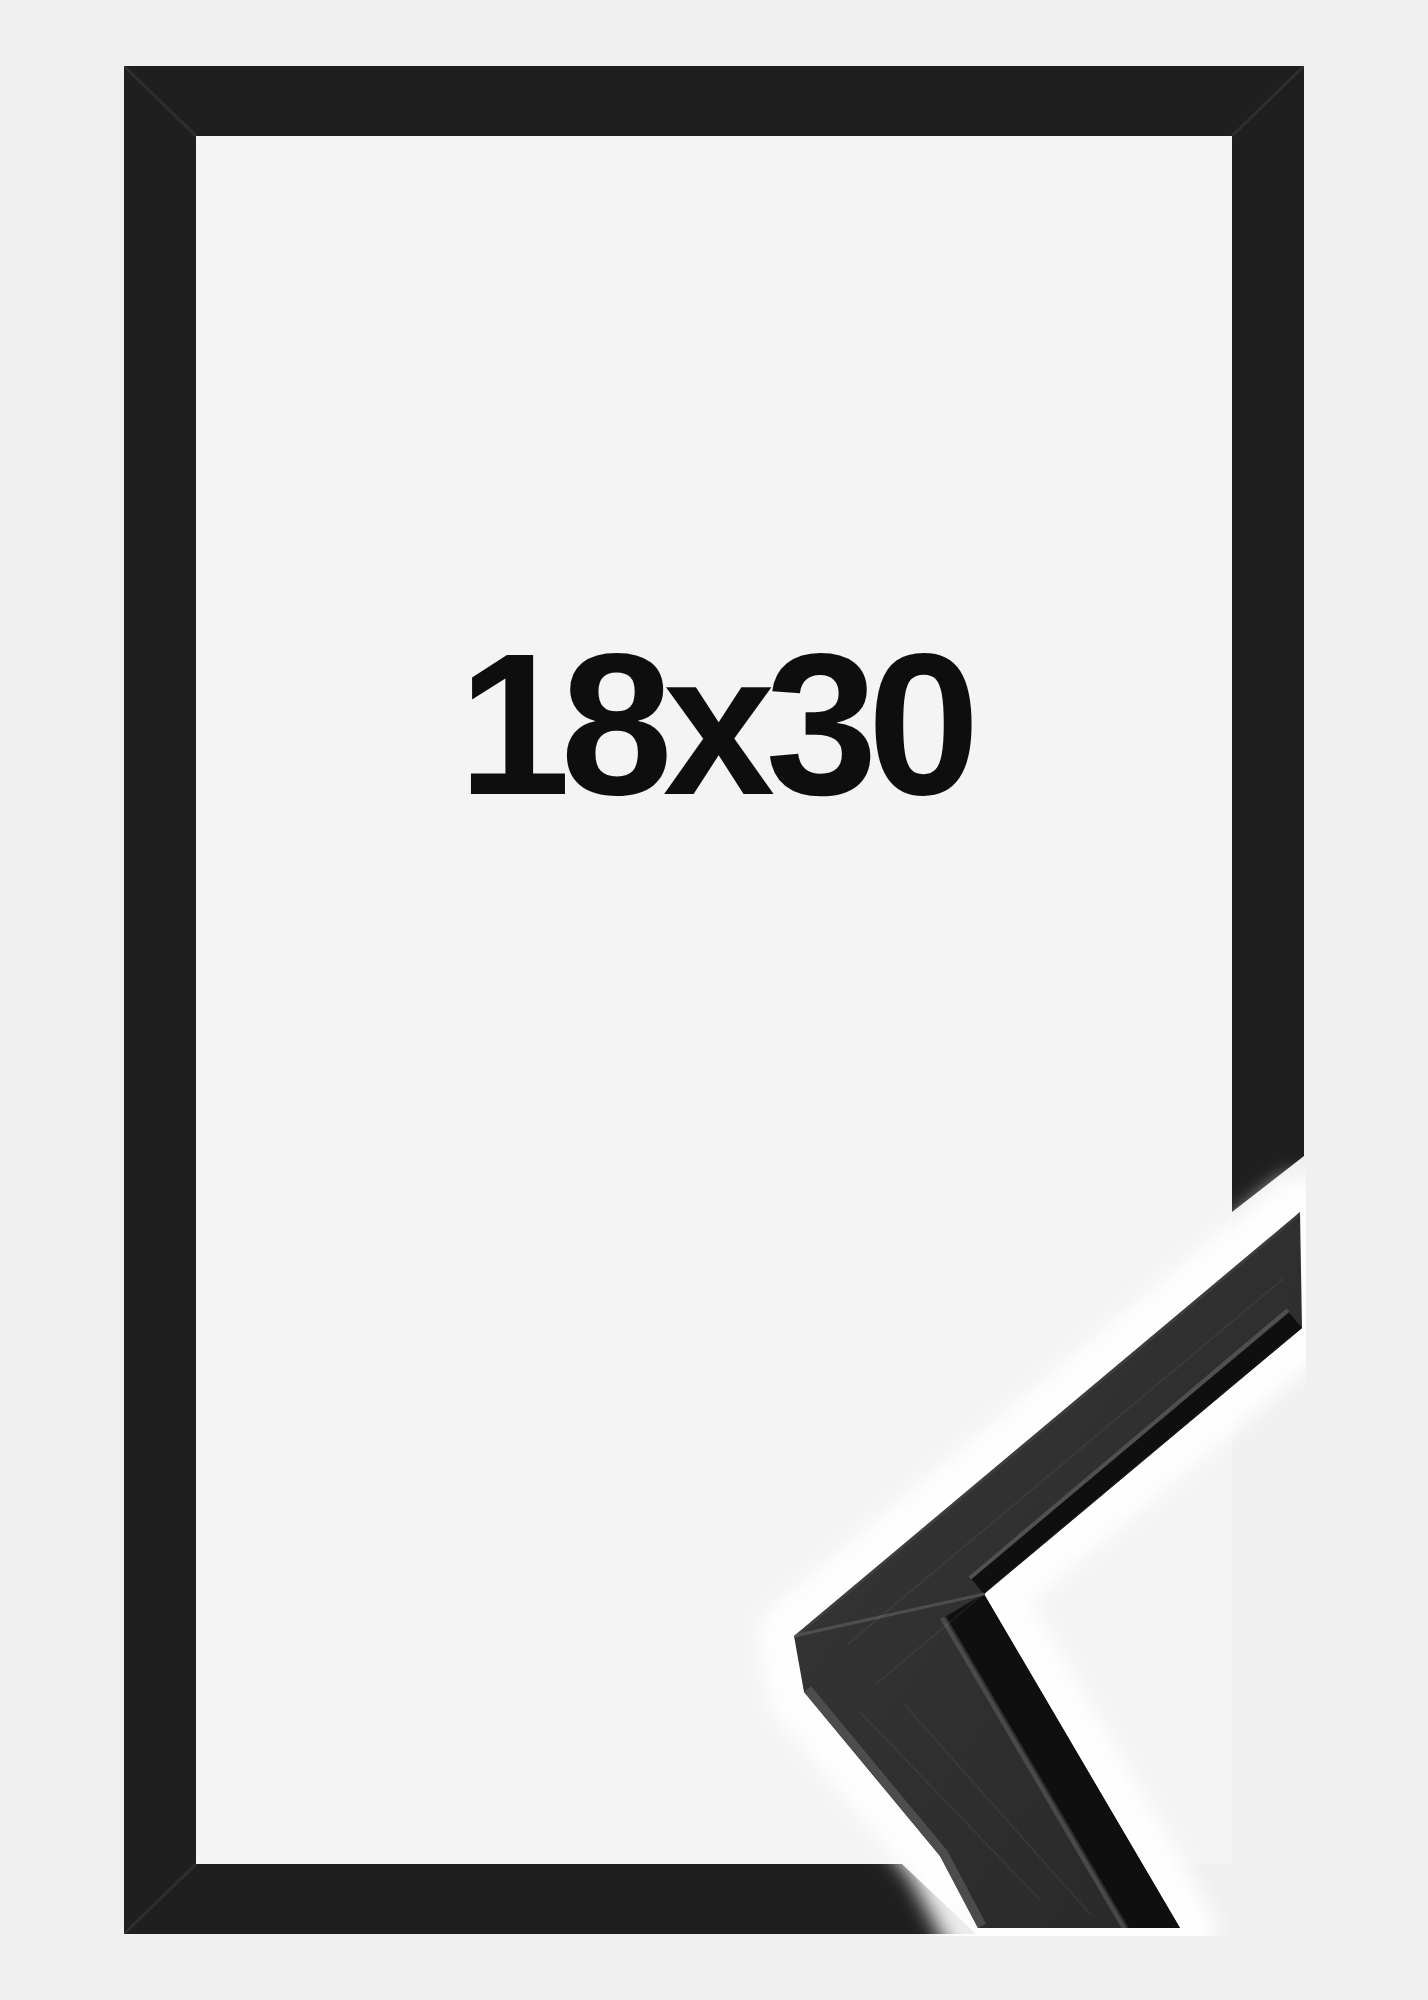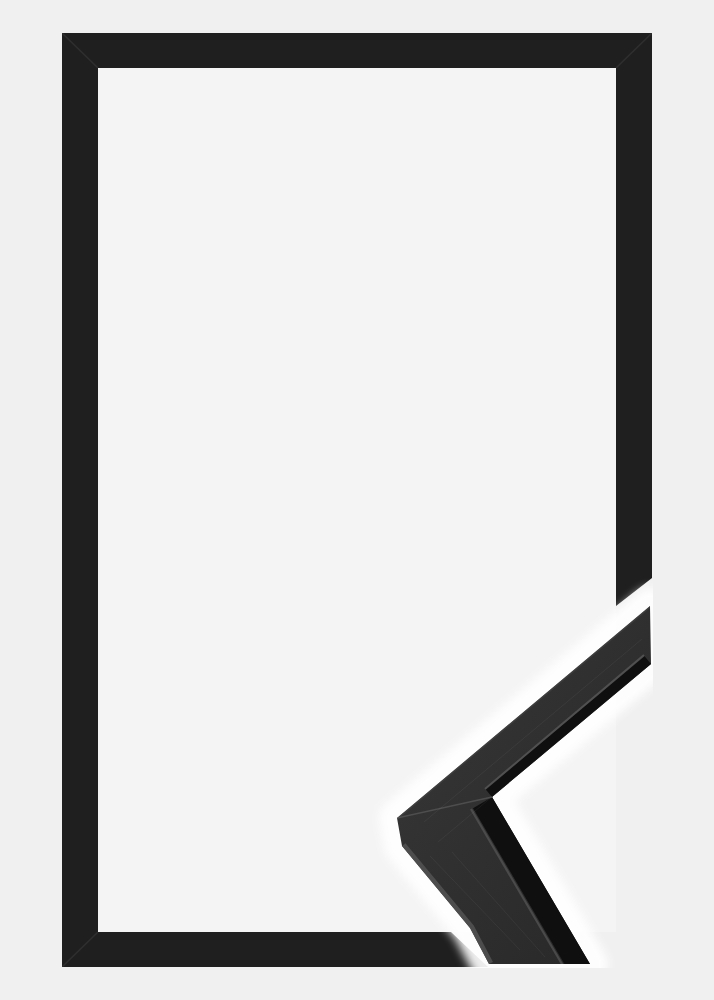--- a/index.html
+++ b/index.html
@@ -85,14 +85,15 @@
         <g stroke="rgba(255,255,255,0.05)" stroke-width="1" fill="none">
           <path d="M424,822 L642,639"></path>
           <path d="M438,842 L646,668"></path>
           <path d="M430,856 L520,950"></path>
           <path d="M452,852 L545,957"></path>
         </g>
       </g>
     </g>
   </svg>
 
+  <div class="size-label">18x30</div>
 
 </div>
 
 </body></html>

